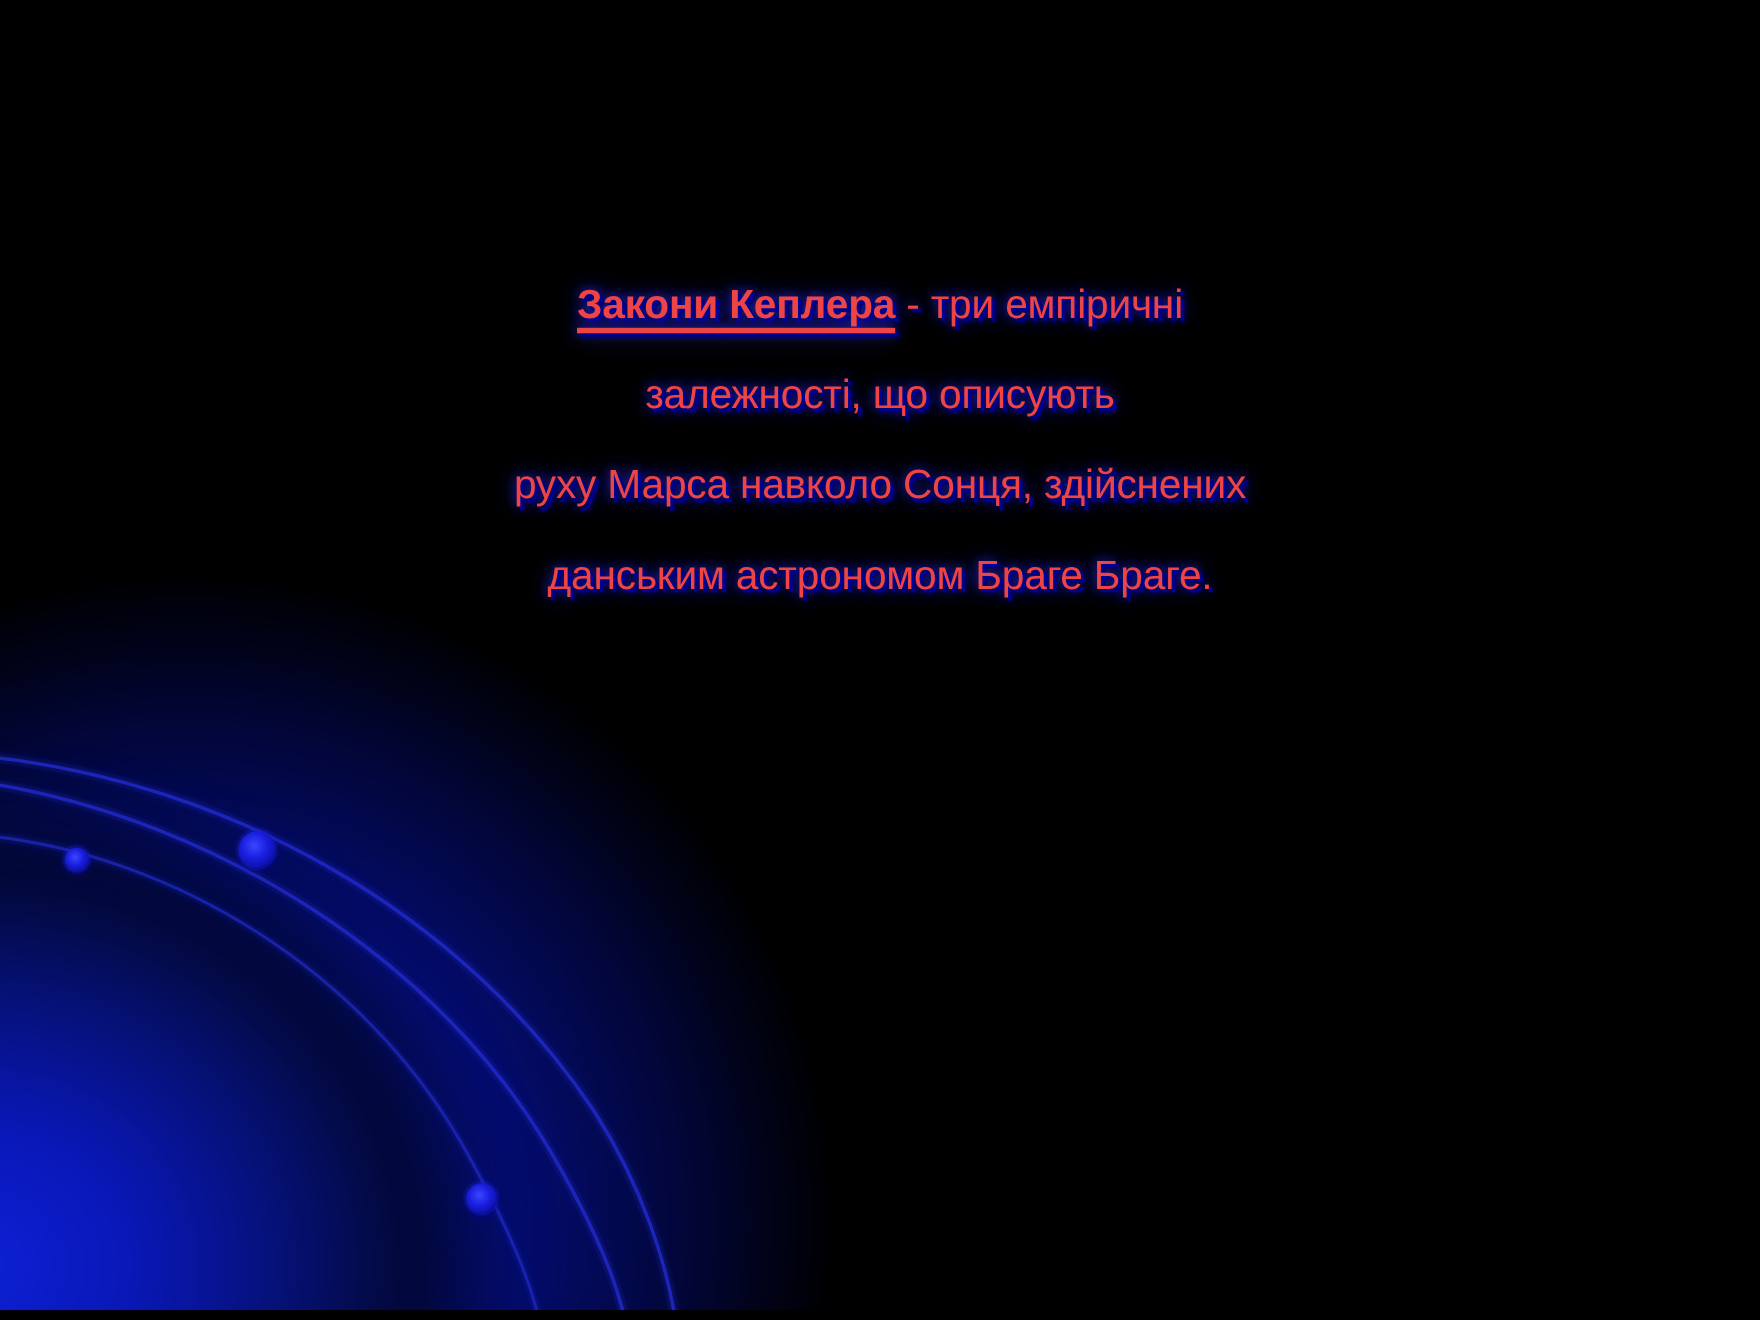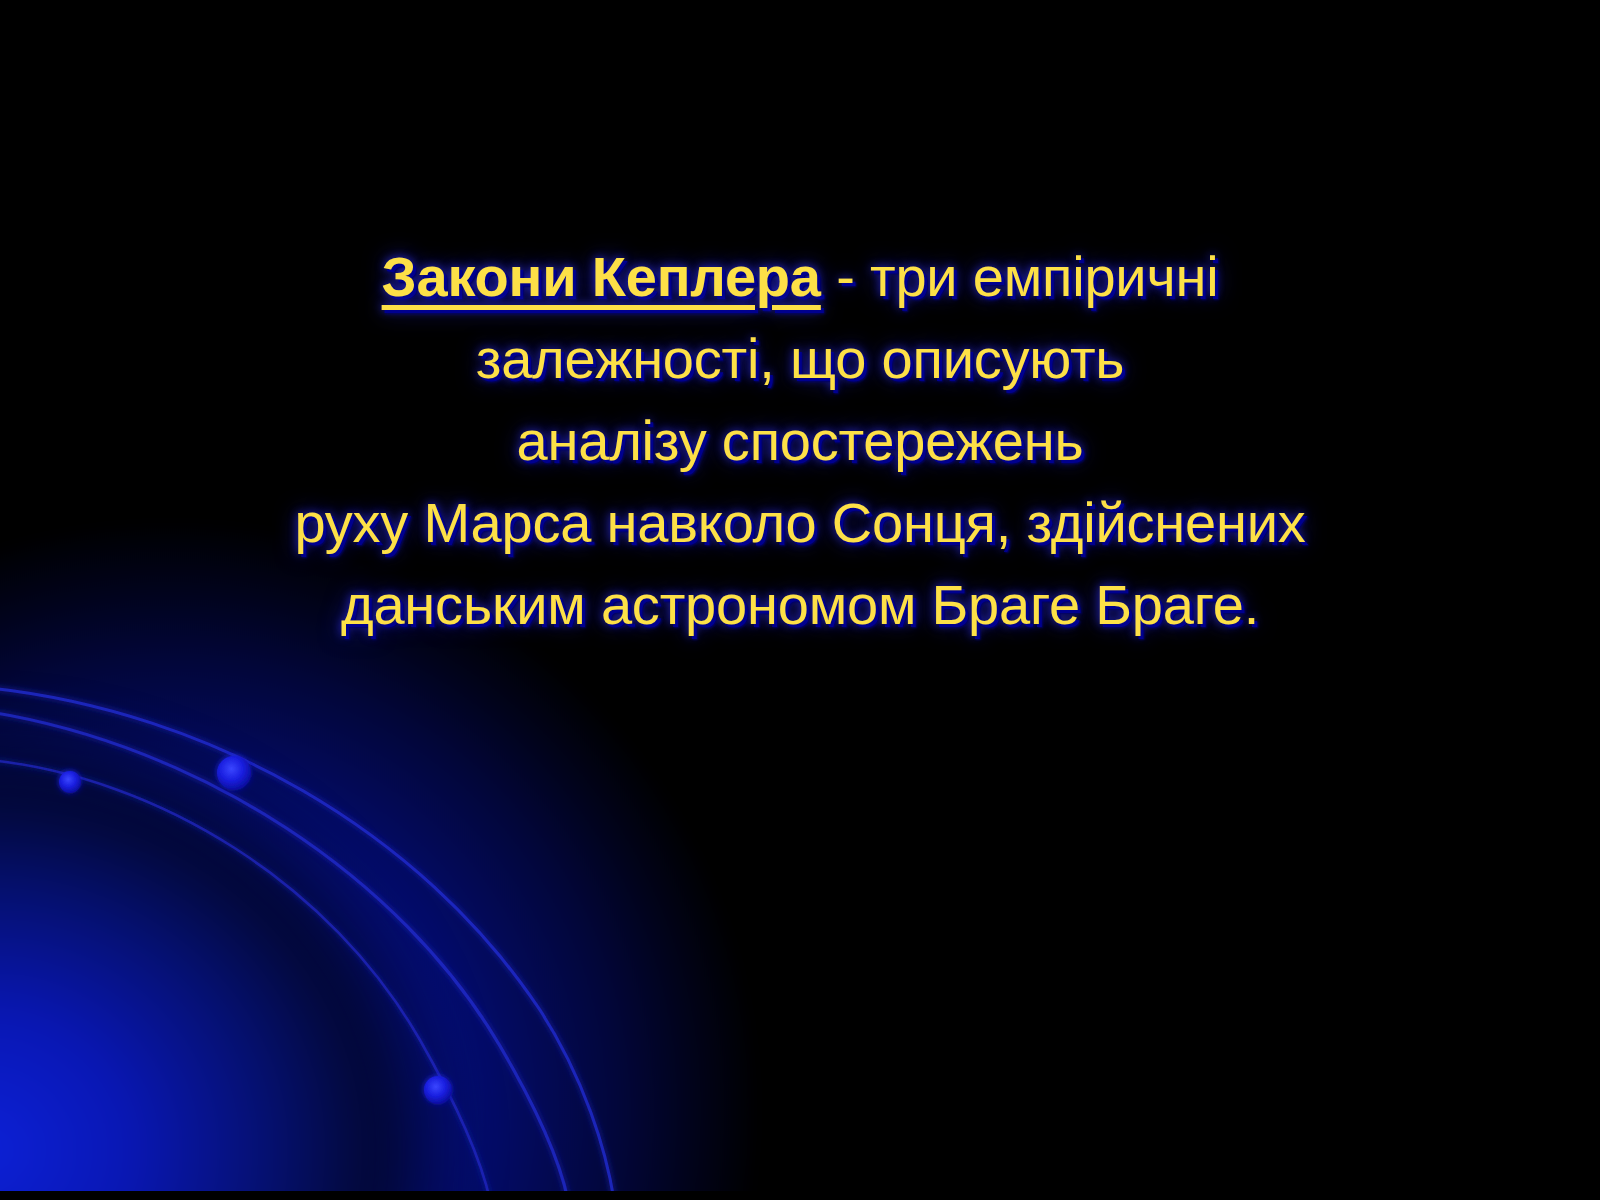--- a/index.html
+++ b/index.html
@@ -89,22 +89,22 @@
     position: absolute;
     left: 0;
     right: 0;
     top: 236px;
     text-align: center;
     padding: 0 96px;
     box-sizing: border-box;
   }
 
   .line {
-    color: #fde047;
-    font-size: 56px;
+    color: #ef4444;
+    font-size: 37px;
     line-height: 82px;
     letter-spacing: -0.2px;
     white-space: nowrap;
     text-shadow:
        3px 3px 0 #00008f,
        4px 4px 2px #000063,
        0 0 10px #2a2ad0,
        0 0 22px #1a1aa8;
   }
 
@@ -153,19 +153,18 @@
     </g>
   </svg>
 
   <div class="bg-bottom-band"></div>
 
   <div class="text-block">
 
     <div class="line"><span class="kw">Закони Кеплера</span><span> - три емпіричні</span></div>
 
     <div class="line">залежності, що описують</div>
-    <div class="line">аналізу спостережень</div>
     <div class="line">руху Марса навколо Сонця, здійснених</div>
     <div class="line">данським астрономом Браге Браге.</div>
 
   </div>
 
 </div>
 
 </body></html>

